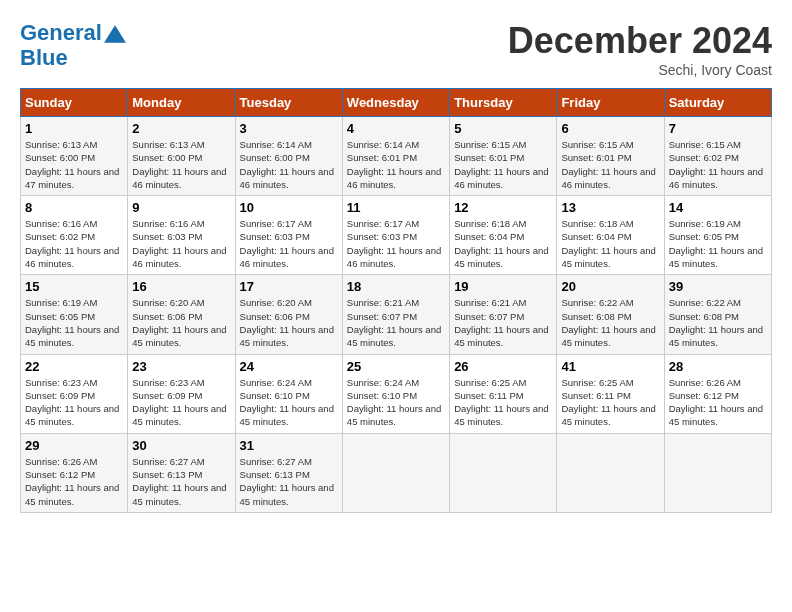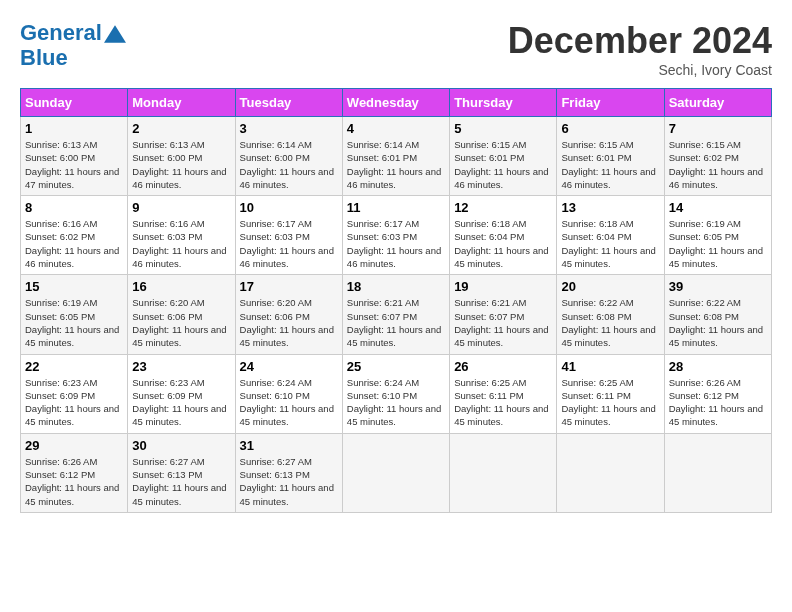--- a/index.html
+++ b/index.html
@@ -31,21 +31,21 @@
     .subtitle {
       font-size: 14px;
       color: #555;
     }
     table {
       width: 100%;
       border-collapse: collapse;
       font-size: 10.5px;
     }
     thead tr th {
-      background-color: #d946ef;
+      background-color: #c2410c;
       color: #fff;
       padding: 6px 4px;
       text-align: left;
       font-size: 13px;
       font-weight: bold;
       border: 1px solid #2a6ebb;
     }
     tbody tr td {
       border: 1px solid #ccc;
       vertical-align: top;

